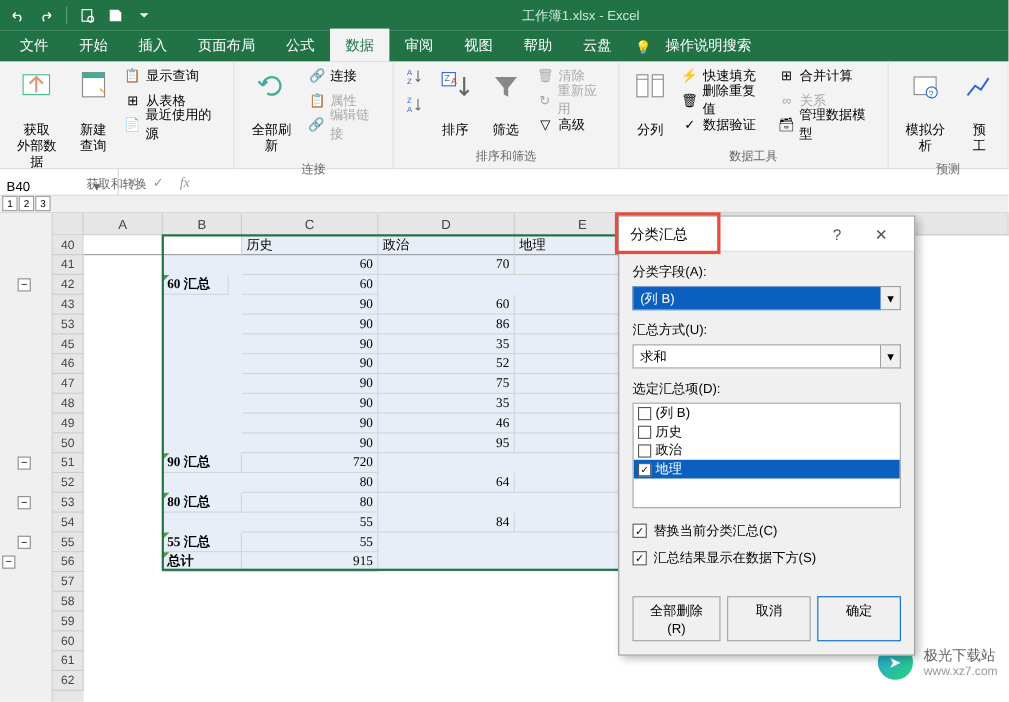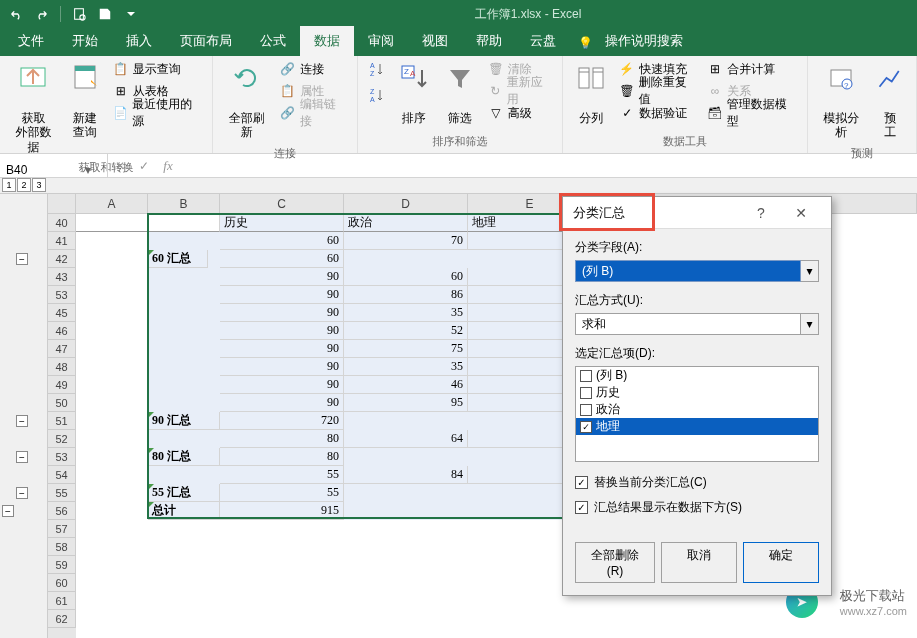--- a/index.html
+++ b/index.html
@@ -75,21 +75,21 @@
     .listbox-item { display: flex; align-items: center; padding: 1px 4px; gap: 4px; height: 17px; }
     .listbox-item.selected { background: #0a5fbf; color: #fff; }
     .listbox-chk { width: 12px; height: 12px; border: 1px solid #555; background: #fff; display: flex; align-items: center; justify-content: center; font-size: 9px; color: #000; }
     .check-row { display: flex; align-items: center; gap: 6px; margin-bottom: 8px; }
     .check-box { width: 13px; height: 13px; border: 1px solid #555; background: #fff; display: flex; align-items: center; justify-content: center; font-size: 10px; }
     .dialog-footer { display: flex; gap: 6px; justify-content: flex-start; padding: 8px 12px 12px; }
     .dlg-btn { padding: 4px 12px; border: 1px solid #a0a0a0; background: #f0f0f0; cursor: pointer; font-size: 12px; min-width: 76px; text-align: center; }
     .dlg-btn.default { border: 1px solid #0066cc; }
     
     
-    .watermark { position: absolute; right: 10px; bottom: 20px; display: flex; align-items: center; gap: 22px; opacity: 0.85; }
+    .watermark { position: absolute; right: 10px; bottom: 20px; display: flex; align-items: center; gap: 10px; opacity: 0.85; }
     .wm-logo { width: 32px; height: 32px; border-radius: 50%; background: linear-gradient(135deg,#0a8dd6,#0c6); display:flex;align-items:center;justify-content:center;color:#fff;font-weight:bold; }
     .wm-text { font-size: 13px; color: #444; }
     .wm-url { font-size: 11px; color: #888; }
     
     svg { display: block; }
   </style>
 </head>
 <body>
 
 <div class="titlebar">

